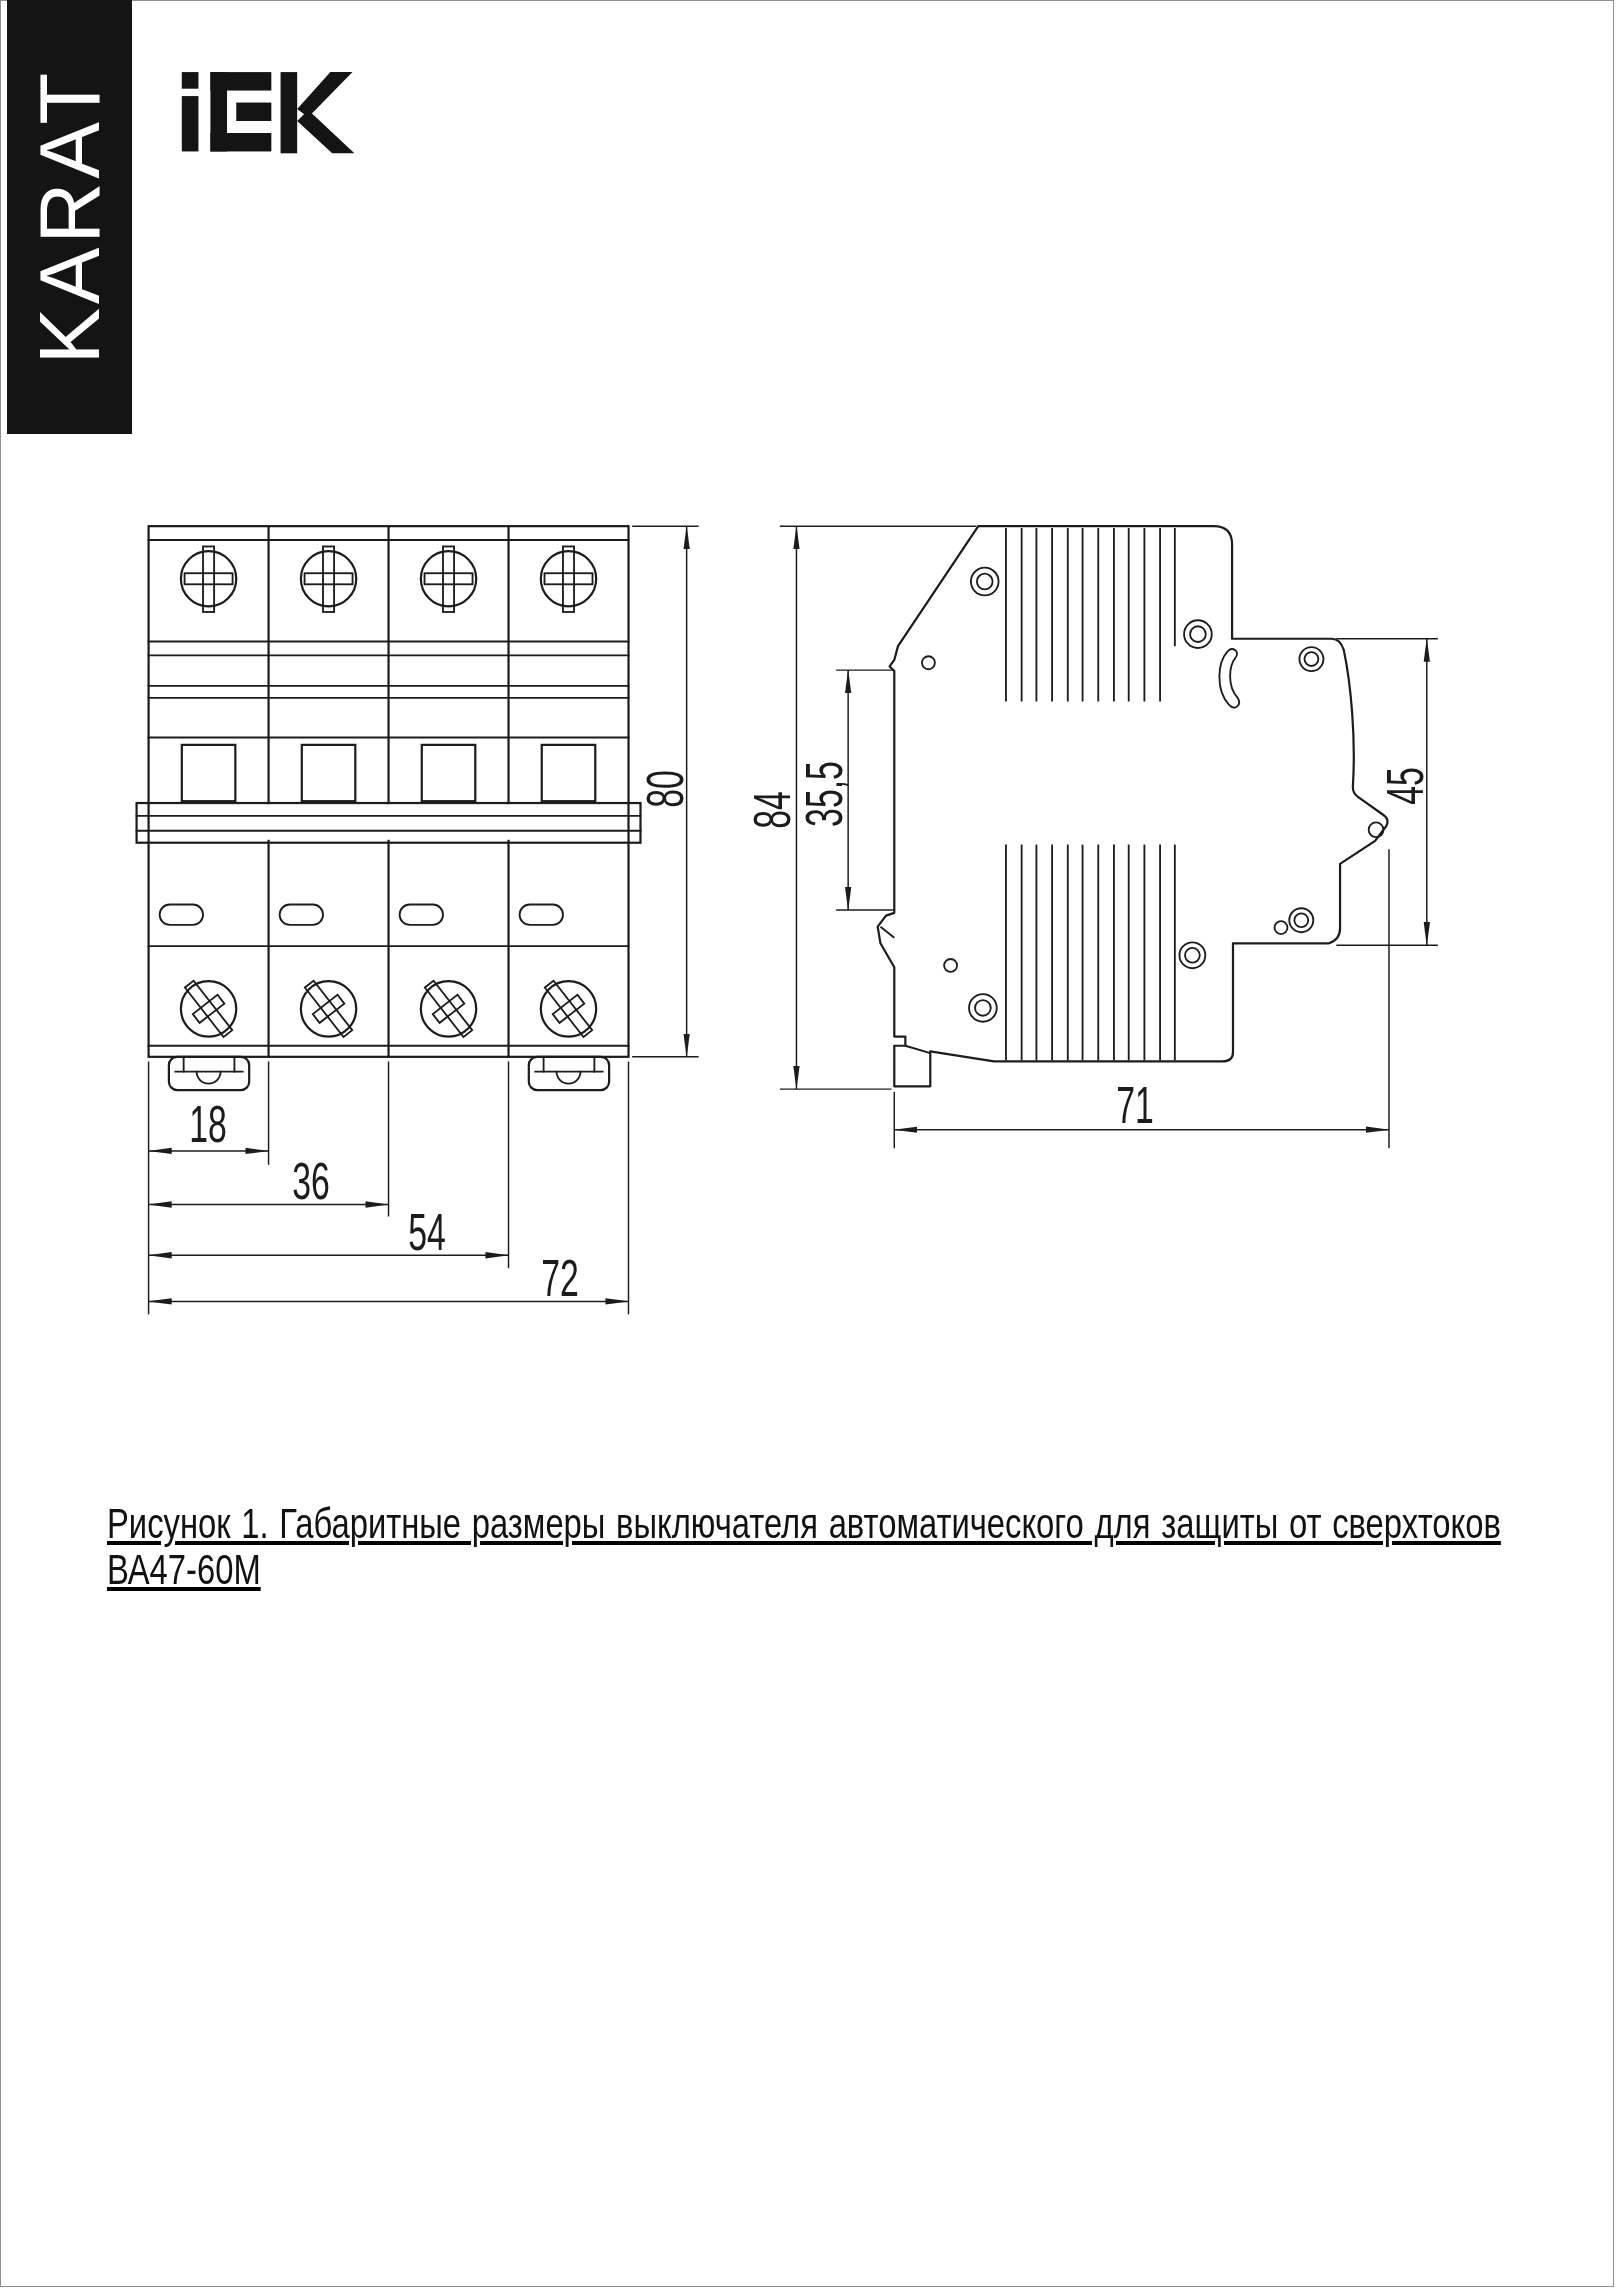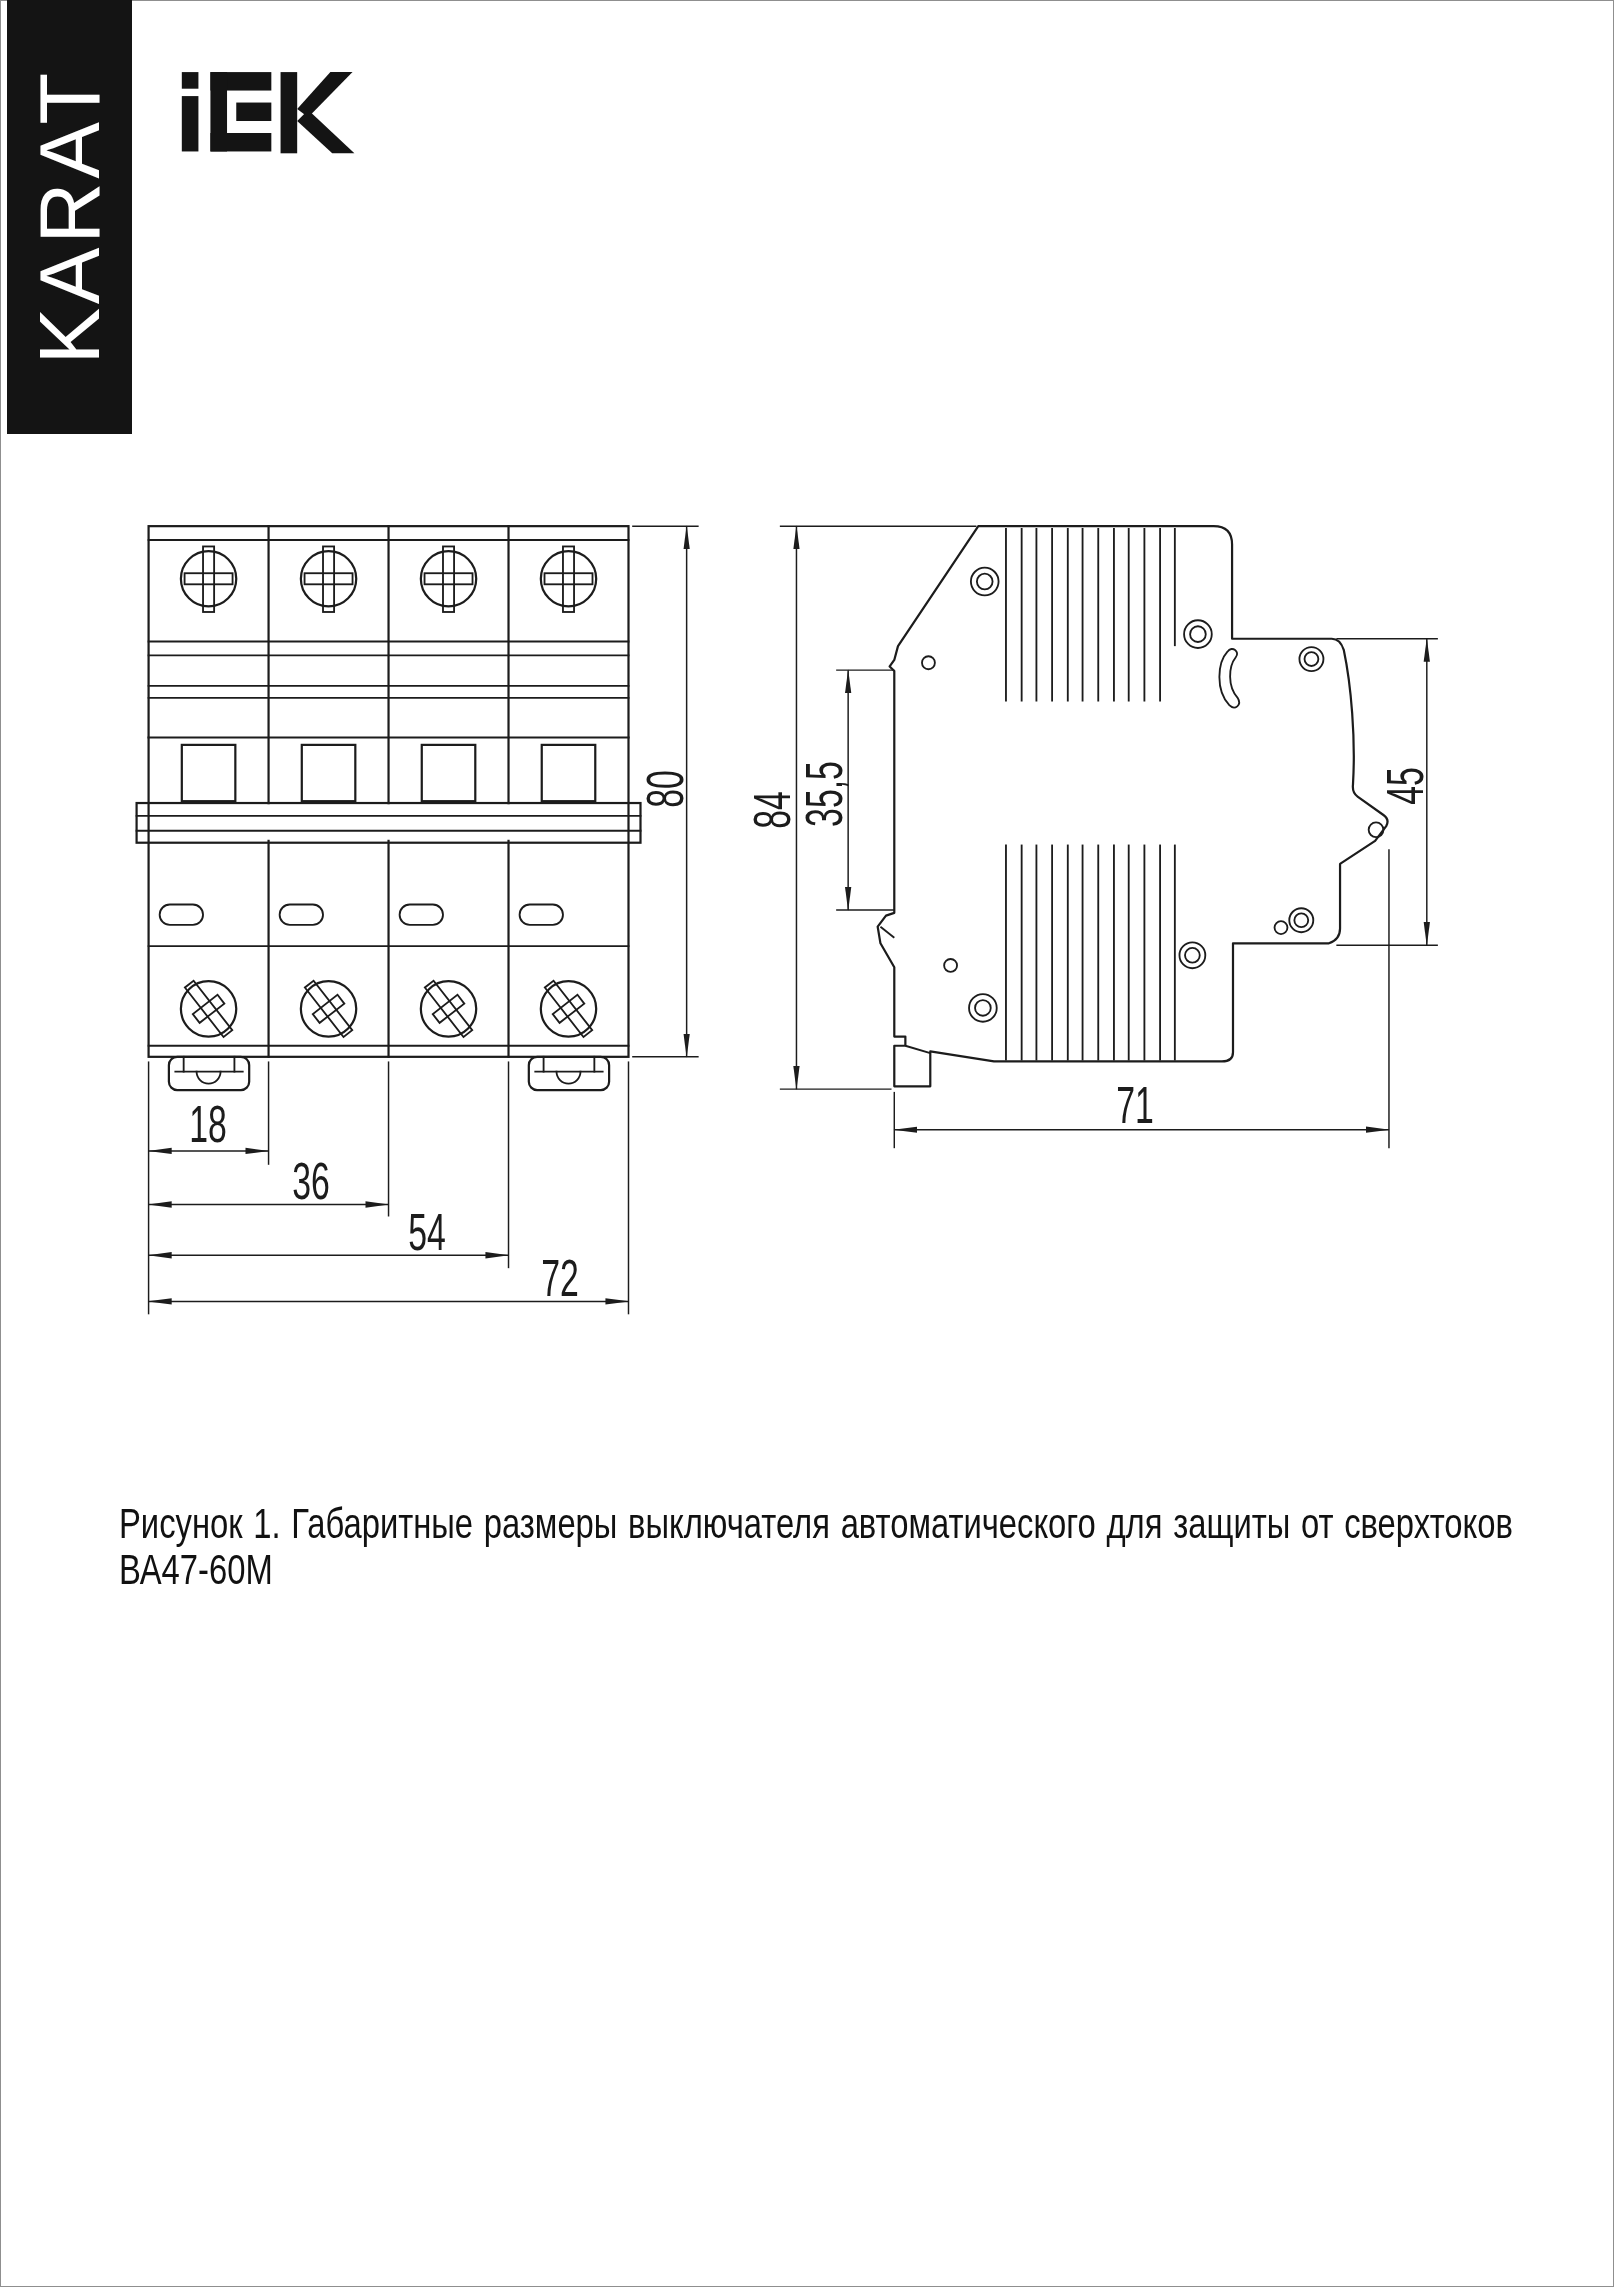--- a/index.html
+++ b/index.html
@@ -21,21 +21,21 @@
     font-family:"Liberation Sans",sans-serif;
   }
   .drawing-svg{position:absolute;left:0;top:0;}
   .dim-label{
     position:absolute;color:#1c1c1c;font-size:52px;white-space:nowrap;
     font-family:"Liberation Sans",sans-serif;
   }
   .dim-h{transform:translate(-50%,-50%) scaleX(0.65);}
   .dim-v{transform:translate(-50%,-50%) rotate(-90deg) scaleX(0.65);}
   .caption-wrap{
-    position:absolute;left:119px;top:1501px;width:1394px;height:48px;overflow:visible;
+    position:absolute;left:107px;top:1501px;width:1394px;height:48px;overflow:visible;text-decoration:underline;
   }
   .caption-inner{
     width:1787px;transform:scaleX(0.78);transform-origin:0 0;
     font-size:42px;color:#111;line-height:46px;
     text-align:justify;text-align-last:justify;
   }
 </style>
 </head>
 <body>
 

